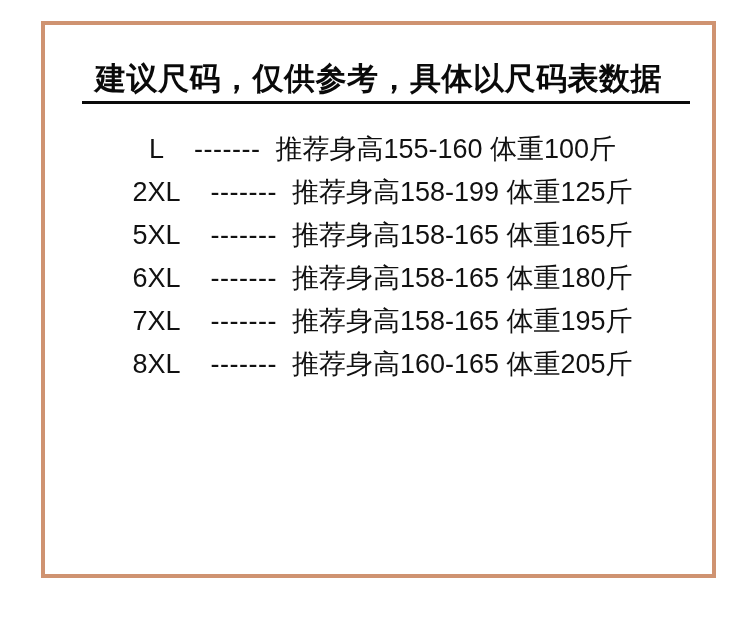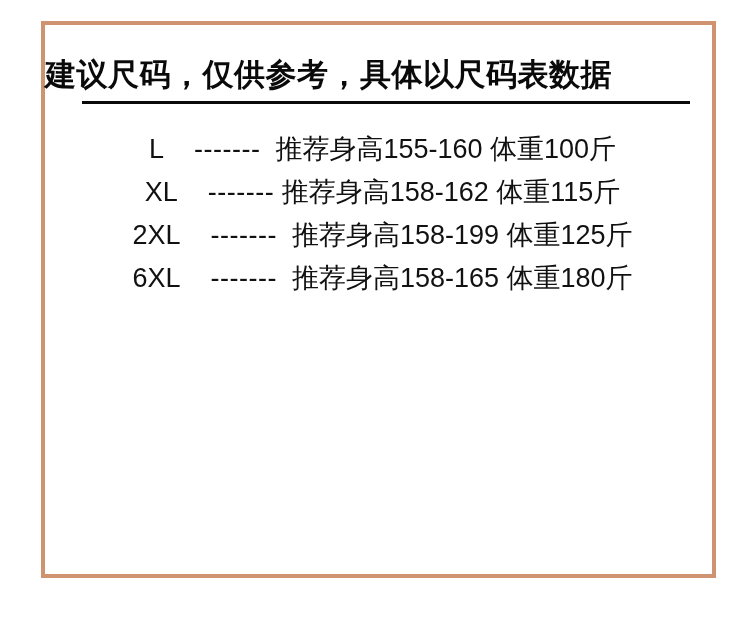--- a/index.html
+++ b/index.html
@@ -38,22 +38,23 @@
     position: relative;
     width: 100%;
     height: 100%;
   }
 
   
   .title-block {
     position: absolute;
     left: 0;
     right: 0;
-    top: 30px;
-    text-align: left;
+    top: 36px;
+    text-align: center;
+    font-family: Liberation Mono, monospace;
   }
   .title-text {
     display: inline-block;
     font-size: 31px;
     font-weight: bold;
     letter-spacing: 0.5px;
     line-height: 40px;
     color: #0a0a0a;
     white-space: nowrap;
   }
@@ -109,36 +110,42 @@
         <span class="title-text">建议尺码，仅供参考，具体以尺码表数据</span>
       </div>
       <div class="title-rule"></div>
 
       <div class="rows">
 
         <div class="size-row">
           <span class="row-line"><span class="sz-label">L</span>&nbsp;&nbsp;&nbsp;&nbsp;<span class="sz-dashes">-------</span>&nbsp;&nbsp;<span class="sz-desc">推荐身高155-160 体重100斤</span></span>
         </div>
 
-        <div class="size-row">
-          <span class="row-line"><span class="sz-label">XL</span>&nbsp;&nbsp;&nbsp;&nbsp;<span class="sz-dashes">-------</span>&nbsp;<span class="sz-desc">推荐身高158-162 体重115斤</span></span>
-        </div>
 
         <div class="size-row">
           <span class="row-line"><span class="sz-label">2XL</span>&nbsp;&nbsp;&nbsp;&nbsp;<span class="sz-dashes">-------</span>&nbsp;&nbsp;<span class="sz-desc">推荐身高158-199 体重125斤</span></span>
         </div>
 
 
 
+        <div class="size-row">
+          <span class="row-line"><span class="sz-label">5XL</span>&nbsp;&nbsp;&nbsp;&nbsp;<span class="sz-dashes">-------</span>&nbsp;&nbsp;<span class="sz-desc">推荐身高158-165 体重165斤</span></span>
+        </div>
 
         <div class="size-row">
           <span class="row-line"><span class="sz-label">6XL</span>&nbsp;&nbsp;&nbsp;&nbsp;<span class="sz-dashes">-------</span>&nbsp;&nbsp;<span class="sz-desc">推荐身高158-165 体重180斤</span></span>
         </div>
 
+        <div class="size-row">
+          <span class="row-line"><span class="sz-label">7XL</span>&nbsp;&nbsp;&nbsp;&nbsp;<span class="sz-dashes">-------</span>&nbsp;&nbsp;<span class="sz-desc">推荐身高158-165 体重195斤</span></span>
+        </div>
 
+        <div class="size-row">
+          <span class="row-line"><span class="sz-label">8XL</span>&nbsp;&nbsp;&nbsp;&nbsp;<span class="sz-dashes">-------</span>&nbsp;&nbsp;<span class="sz-desc">推荐身高160-165 体重205斤</span></span>
+        </div>
 
 
       </div>
 
     </div>
   </div>
 
 </div>
 
 </body></html>

